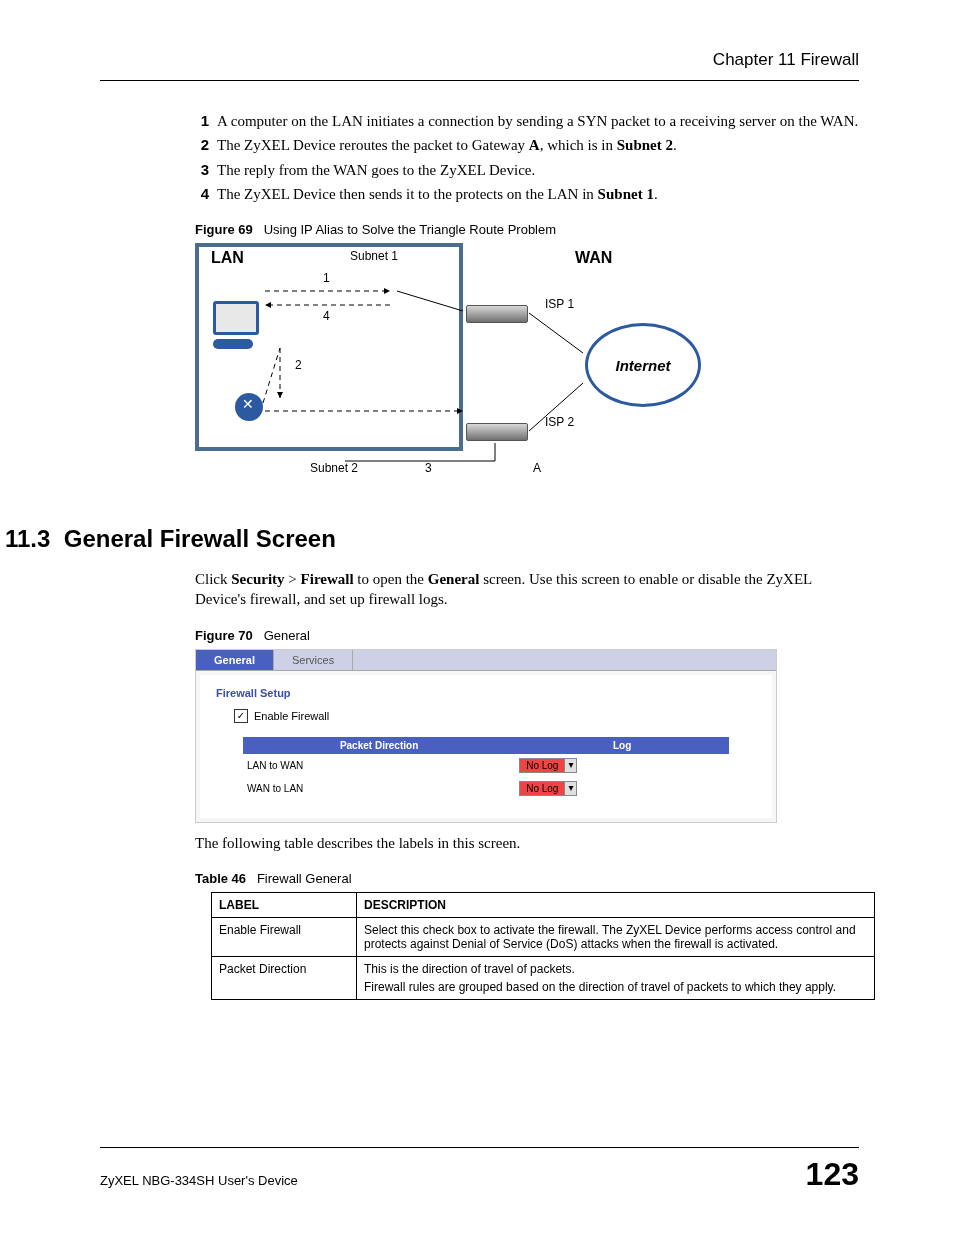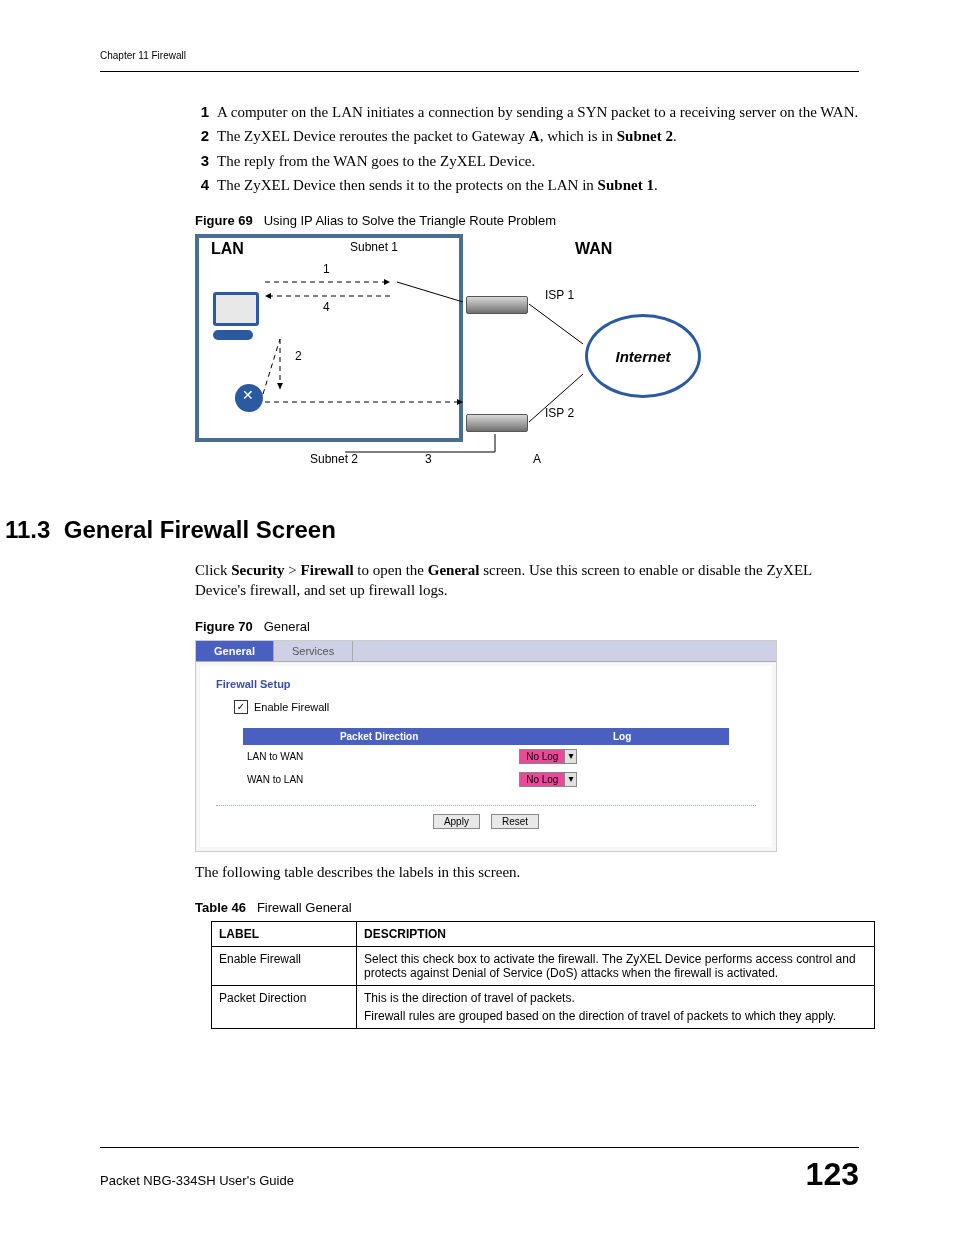--- a/index.html
+++ b/index.html
@@ -10,22 +10,23 @@
     color: #000;
   }
   .page {
     width: 954px;
     height: 1235px;
     position: relative;
     box-sizing: border-box;
     padding: 50px 95px 50px 100px;
   }
   .header {
-    font-family: Arial, Helvetica, sans-serif;
-    font-size: 10px;
+    text-align: right;
+    font-family: Arial, Helvetica, sans-serif;
+    font-size: 17px;
     padding-bottom: 10px;
     border-bottom: 1px solid #000;
     margin-bottom: 30px;
   }
   .content {
     padding-left: 95px;
     font-size: 15px;
   }
   ol.steps {
     list-style: none;
@@ -108,21 +109,21 @@
   .ui-tabs { display:flex; padding: 0; background: #CED0E5; border-bottom:1px solid #aaa; }
   .ui-tab { padding: 4px 18px; background: #CED0E5; color: #555; border-right: 1px solid #aaa; }
   .ui-tab.active { background: #4A60C0; color: #fff; font-weight: bold; }
   .ui-panel { padding: 12px 16px 18px 16px; background: #fff; margin:4px; }
   .ui-heading { color: #3B4CB0; font-weight: bold; margin-bottom: 10px; }
   .chk-row { margin: 6px 0 14px 18px; display:flex; align-items:center; gap:6px; }
   .chk { width:12px; height:12px; border:1px solid #333; display:inline-flex; align-items:center; justify-content:center; font-size:10px; background:#fff; }
   .pkt-table { width: 90%; margin: 0 auto; border-collapse: collapse; }
   .pkt-table th { background: #4A60C0; color:#fff; font-weight: bold; font-size:10px; padding:3px; }
   .pkt-table td { text-align:left; padding:4px; font-size:10px; }
-  .select { display:inline-flex; border:1px solid #888; background:#ec4899; font-size:10px; }
+  .select { display:inline-flex; border:1px solid #888; background:#ef4444; font-size:10px; }
   .select span { padding: 1px 6px; }
   .select .arrow { border-left:1px solid #888; background:#E0E0E0; padding:0 3px; }
   .ui-buttons { text-align:center; margin-top:14px; border-top: 1px dotted #94A8D6; padding-top:8px; }
   .ui-btn { font-size:10px; padding:1px 10px; background:#E8E8E8; border:1px solid #888; margin: 0 4px; }
 
   table.desc { width: 100%; border-collapse: collapse; font-family: Arial, Helvetica, sans-serif; font-size: 12px; margin-left: 16px; }
   table.desc th, table.desc td { border: 1px solid #000; padding: 5px 7px; vertical-align: top; text-align: left; }
   table.desc th { font-weight: bold; font-variant: small-caps; }
 
   .footer {
@@ -244,24 +245,20 @@
           </tr>
           <tr>
             <td>WAN to LAN</td>
             <td><span class="select">
                     <span>No Log</span>
                     <span class="arrow">▾</span>
                   </span></td>
           </tr>
         </tbody>
           </table>
-        <div class="ui-buttons">
-          <button class="ui-btn">Apply</button>
-          <button class="ui-btn">Reset</button>
-        </div>
       </div>
     </div>
 
     <p class="para">The following table describes the labels in this screen.</p>
 
     <div class="fig-caption">
       <span class="fignum">Table 46</span>&nbsp;&nbsp;&nbsp;<span>Firewall General</span>
     </div>
 
     <table class="desc">
@@ -279,16 +276,16 @@
         <td>
           <div>This is the direction of travel of packets.</div>
           <div style="margin-top:4px">Firewall rules are grouped based on the direction of travel of packets to which they apply.</div>
         </td>
       </tr>
     </tbody>
       </table>
   </div>
 
   <div class="footer">
-    <span class="guide">Packet NBG-334SH User's Guide</span>
+    <span class="guide">ZyXEL NBG-334SH User's Device</span>
     <span class="pg">123</span>
   </div>
 </div>
 
 </body></html>

